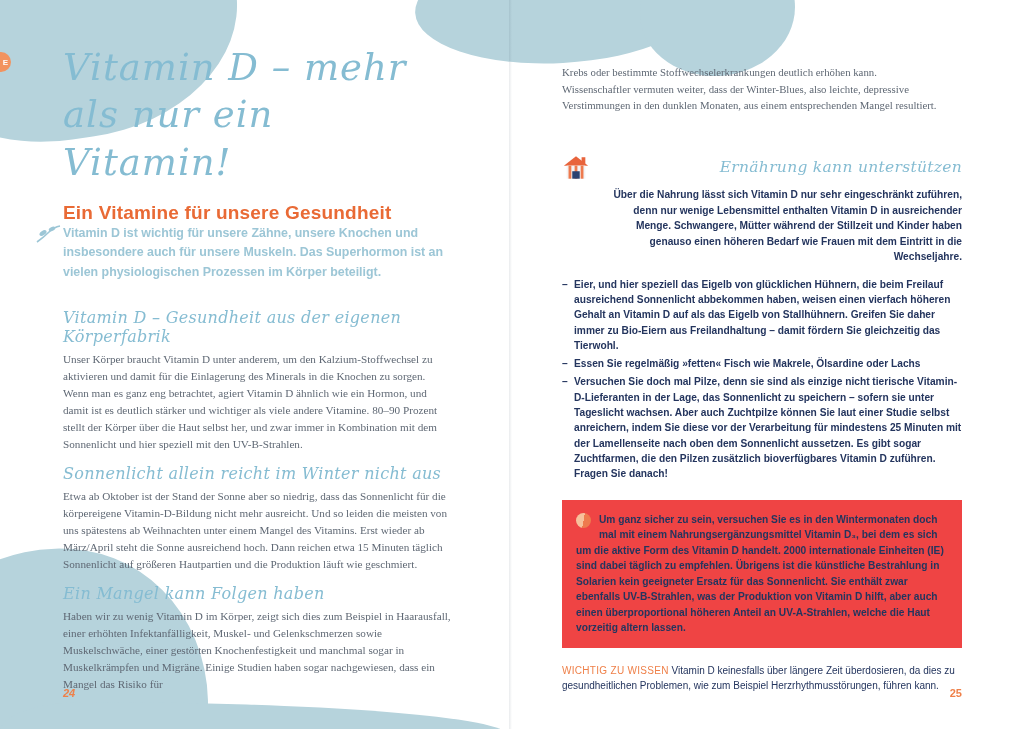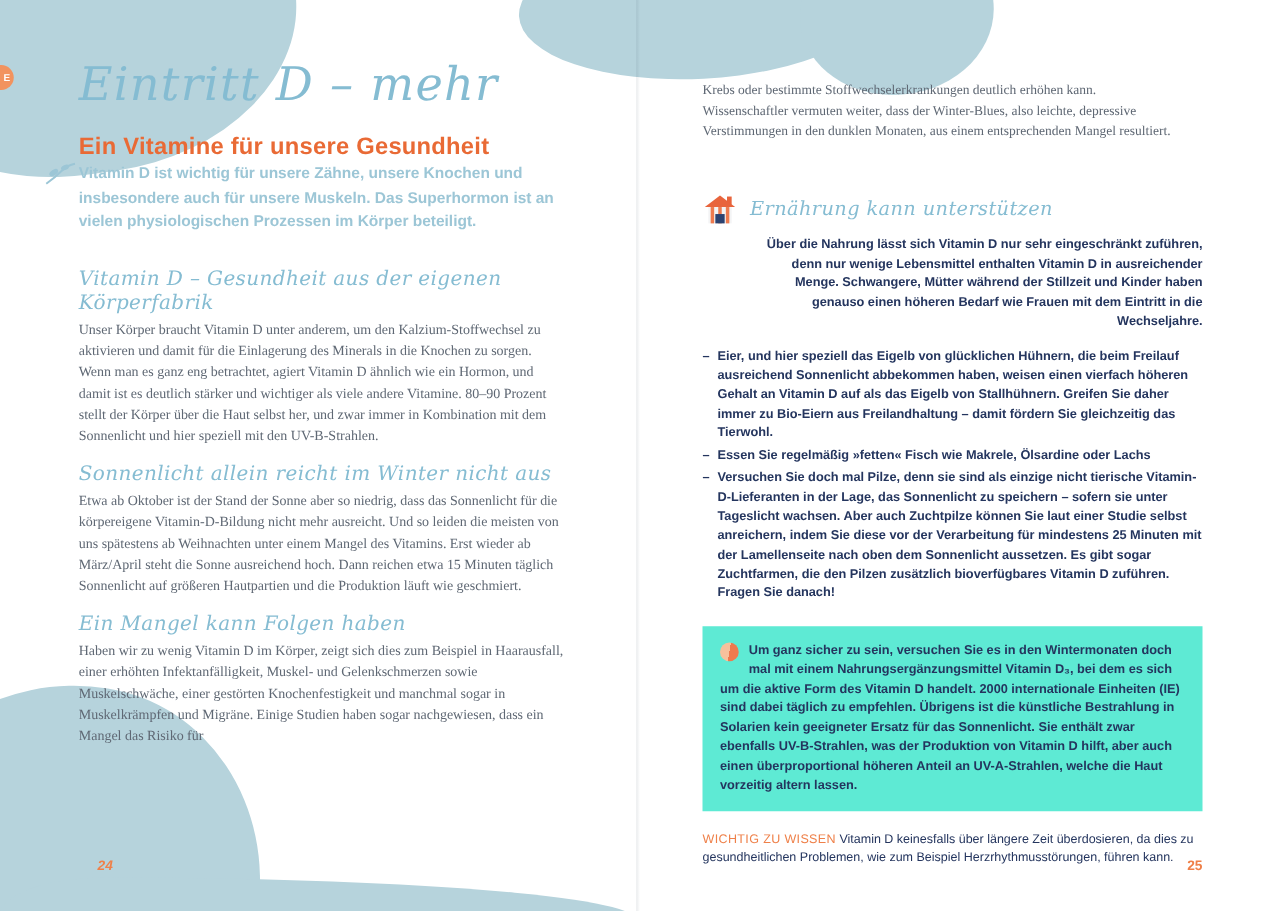--- a/index.html
+++ b/index.html
@@ -42,40 +42,40 @@
   .intro { position:relative; width:388px; color:#9cc6d6;
            font-size:12.4px; font-weight:bold; line-height:1.55; }
   .intro .leaf { position:absolute; left:-28px; top:0px; }
 
   .section h3 { margin-top:11px; margin-bottom:5px; font-family:"DejaVu Serif", serif;
                 font-style:italic; font-weight:normal; color:#85bcd2; font-size:16px; letter-spacing:0.3px; }
   .section p  { font-family:"Liberation Serif", serif; color:#5f6874; font-size:11.2px; line-height:1.52; width:388px; }
   .section.first { margin-top:26px; }
 
   .pagenum { position:absolute; bottom:30px; color:#ef8049; font-size:11px; font-weight:bold; }
-  .pagenum.left-num  { left:78px;font-style:italic; }
+  .pagenum.left-num  { left:63px;font-style:italic; }
   .pagenum.right-num { right:58px; }
 
   
   .top-par { font-family:"Liberation Serif", serif; color:#5f6874; font-size:10.8px;
              line-height:1.55; width:378px; }
 
-  .nutrition-head { margin-top:40px; display:flex; align-items:flex-start; gap:10px; }
+  .nutrition-head { margin-top:40px; display:flex; align-items:flex-start; gap:10px;justify-content:space-between; }
   .nutrition-head h3 { font-family:"DejaVu Serif", serif; font-style:italic; font-weight:normal;
                        color:#85bcd2; font-size:15.5px; padding-top:4px; letter-spacing:0.3px; }
 
   .nutrition-intro { margin-top:2px; margin-left:38px; width:362px; color:#24355e;
                      font-size:10.2px; font-weight:bold; line-height:1.52;text-align:right; }
 
   .bullets { margin-top:12px; list-style:none; width:400px; }
   .bullets li { position:relative; padding-left:12px; color:#24355e; font-size:10.2px;
                 font-weight:bold; line-height:1.5; margin-bottom:3px; }
   .bullets li::before { content:"–"; position:absolute; left:0; top:0; }
 
-  .tipbox { margin-top:18px; background:#5eead4; padding:12px 14px 12px 14px; width:400px;
+  .tipbox { margin-top:18px; background:#ef4444; padding:12px 14px 12px 14px; width:400px;
             color:#24355e; font-size:10.2px; font-weight:bold; line-height:1.52; }
   .tip-icon { float:left; width:15px; height:15px; border-radius:50%; margin:1px 8px 2px 0;
               background:linear-gradient(100deg, #f7c19c 50%, #ee7a4e 50%); }
 
   .important { margin-top:15px; width:400px; font-size:10px; font-weight:normal; line-height:1.52; color:#24355e; }
   .important .label { color:#ef8049; letter-spacing:0.3px; }
 </style>
 </head>
 <body>
 
@@ -87,21 +87,22 @@
   <div class="blob blob-bottom-left"></div>
   <div class="blob blob-bottom-strip"></div>
 
   <div class="gutter"></div>
 
   <div class="edge-tab">E</div>
 
   <div class="page left">
 
     <h1 class="title">
-      <span class="title-line">Eintritt D – mehr</span>
+      <span class="title-line">Vitamin D – mehr</span>
+      <span class="title-line">als nur ein Vitamin!</span>
     </h1>
 
     <h2 class="subtitle">Ein Vitamine für unsere Gesundheit</h2>
 
     <div class="intro">
       <span class="leaf">
         <svg width="26" height="20" viewBox="0 0 26 20">
           <path d="M2 18 Q9 13 14 8 Q19 3 25 2" fill="none" stroke="#9cc6d6" stroke-width="1.6"></path>
           <ellipse cx="8" cy="9" rx="4" ry="2.2" fill="#9cc6d6" transform="rotate(-35 8 9)"></ellipse>
           <ellipse cx="17" cy="5" rx="3.4" ry="2" fill="#9cc6d6" transform="rotate(-25 17 5)"></ellipse>

